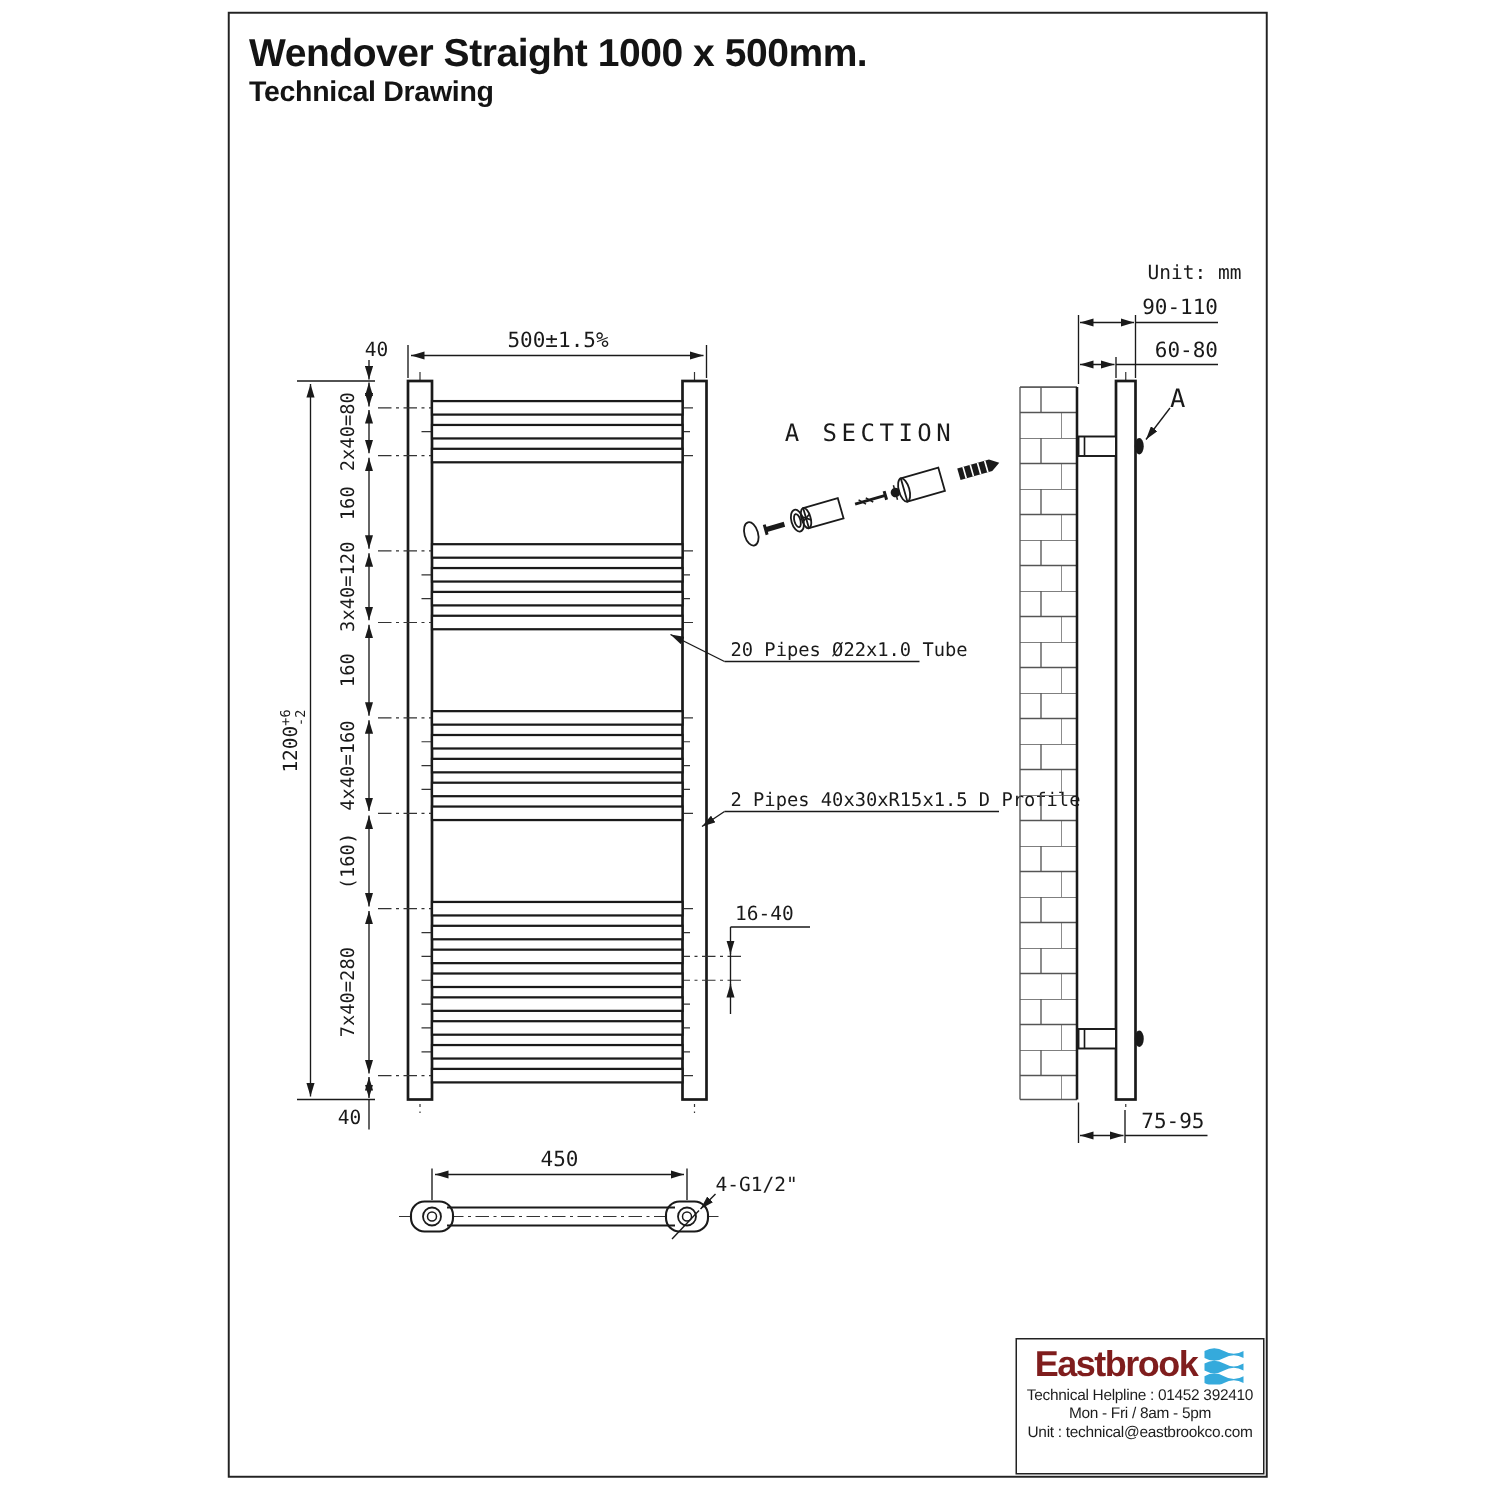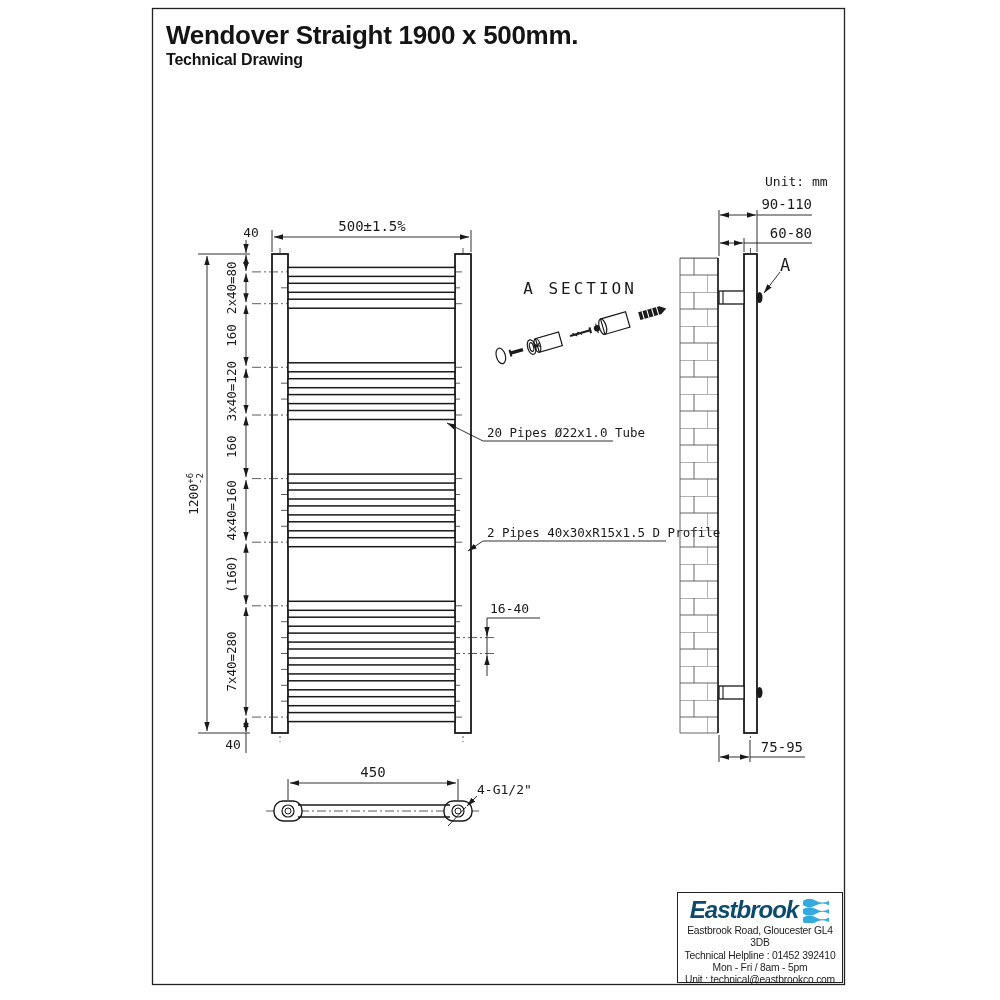--- a/index.html
+++ b/index.html
@@ -1,21 +1,21 @@
 <!DOCTYPE html>
 <html><head>
 <meta charset="utf-8">
 <style>
   html,body{margin:0;padding:0;background:#fff;}
   #stage{position:relative;width:1000px;height:1000px;background:#fff;overflow:hidden;
          font-family:"Liberation Sans",sans-serif;color:#141414;}
   #drawing{position:absolute;left:0;top:0;}
   #titleblock{position:absolute;left:166px;top:20px;}
   #titleblock h1{margin:0;font-size:26px;font-weight:700;letter-spacing:-0.3px;color:#141414;}
-  #titleblock h2{margin:0;font-size:16px;font-weight:700;letter-spacing:-0.2px;color:#141414;}
+  #titleblock h2{margin:0;font-size:19px;font-weight:700;letter-spacing:-0.2px;color:#141414;}
   .cad{font-family:"DejaVu Sans Mono","Liberation Mono",monospace;fill:#1a1a1a;}
   #footerbox{position:absolute;left:677px;top:892px;width:166px;height:91px;border:1.5px solid #222;
              box-sizing:border-box;text-align:center;background:#fff;}
   #logo-row{display:flex;align-items:center;justify-content:center;gap:4px;margin-top:2px;height:30px;}
   #logo-text{font-size:24px;font-weight:700;letter-spacing:-1px;color:var(--brand,#1c3c66);}
   .addr{font-size:10.3px;line-height:12.3px;letter-spacing:-0.2px;color:#1d1d1d;}
 </style>
 </head>
 <body>
 
@@ -221,33 +221,32 @@
       <path d="M288 779 V800 M458 779 V800" stroke="#1a1a1a" stroke-width="0.9" fill="none"></path>
       <line x1="290" y1="783" x2="456" y2="783" stroke="#1a1a1a" stroke-width="0.9" marker-start="url(#arr)" marker-end="url(#arr)"></line>
       <text class="cad" x="373" y="777" font-size="14" text-anchor="middle">450</text>
       <line x1="477" y1="796" x2="467" y2="806" stroke="#1a1a1a" stroke-width="0.9" marker-end="url(#arr)"></line>
       <line x1="466" y1="807" x2="448" y2="826" stroke="#1a1a1a" stroke-width="0.9"></line>
       <text class="cad" x="477" y="794" font-size="13">4-G1/2"</text>
     </g>
   </svg>
 
   <div id="titleblock">
-    <h1>Wendover Straight 1900 x 500mm.</h1>
+    <h1>Wendover Straight 1000 x 500mm.</h1>
     <h2>Technical Drawing</h2>
   </div>
 
   <div id="footerbox">
     <div id="logo-row">
-      <span id="logo-text" style="color: #0c4a6e; font-style: italic;">Eastbrook</span>
+      <span id="logo-text" style="color: #7f1d1d;">Eastbrook</span>
       <svg width="28" height="26" viewBox="0 0 30 28">
         <g class="wave" fill="#35aadc">
           <path d="M1 4 Q8 0 15 4 Q22 8 29 4 L29 9 Q22 5 15 9 Q8 13 1 9 Z"></path>
           <path d="M1 13 Q8 9 15 13 Q22 17 29 13 L29 18 Q22 14 15 18 Q8 22 1 18 Z"></path>
           <path d="M1 22 Q8 18 15 22 Q22 26 29 22 L29 27 Q22 23 15 27 Q8 31 1 27 Z"></path>
         </g>
       </svg>
     </div>
-    <div class="addr">Eastbrook Road, Gloucester GL4 3DB</div>
     <div class="addr">Technical Helpline : 01452 392410</div>
     <div class="addr">Mon - Fri / 8am - 5pm</div>
     <div class="addr">Unit : technical@eastbrookco.com</div>
   </div>
 </div>
 
 </body></html>

